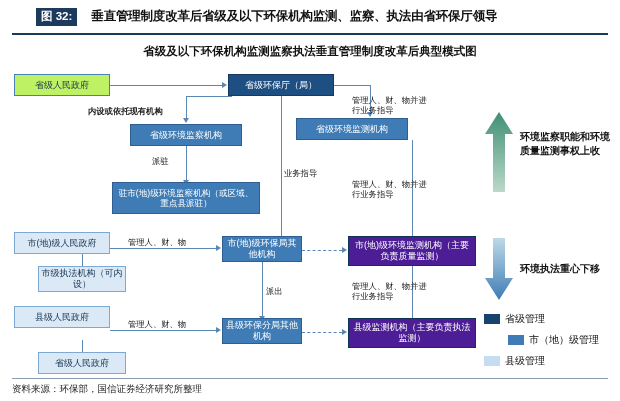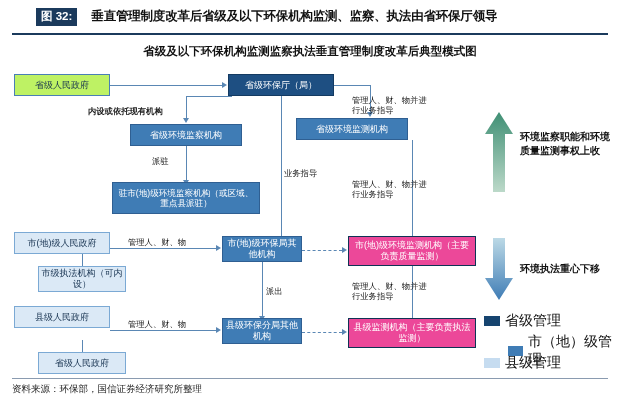--- a/index.html
+++ b/index.html
@@ -49,40 +49,40 @@
     position:absolute;box-sizing:border-box;
     display:flex;align-items:center;justify-content:center;text-align:center;
     font-size:9px;line-height:1.22;
     border:1px solid #2f5f92;
     padding:1px 2px;
   }
   .b-white{background:#bef264;color:#15314f;border-color:#4a7fb5;}
   .b-pale{background:#dbe9f6;color:#15314f;border-color:#7ba9d4;}
   .b-mid{background:#3f7cb5;color:#ffffff;border-color:#2f5f92;}
   .b-dark{background:#1e4f82;color:#ffffff;border-color:#143a61;}
-  .b-navy{background:#ec4899;color:#ffffff;border-color:#0f3355;}
+  .b-navy{background:#4c1d95;color:#ffffff;border-color:#0f3355;}
 
   
   .ln{position:absolute;background:#5a87b4;}
   .ln-h{height:1px;}
   .ln-v{width:1px;}
   .ln-dash-h{position:absolute;height:0;border-top:1px dashed #5a87b4;}
 
   .arw{position:absolute;width:0;height:0;}
   .arw-r{border-top:3.5px solid transparent;border-bottom:3.5px solid transparent;border-left:5px solid #5a87b4;}
   .arw-d{border-left:3.5px solid transparent;border-right:3.5px solid transparent;border-top:5px solid #5a87b4;}
 
   .lbl{position:absolute;font-size:8.3px;color:#222;line-height:1.25;white-space:nowrap;}
 
   
   .side-text{position:absolute;font-size:10px;font-weight:bold;color:#111;line-height:1.35;text-align:left;}
   .bigarrow{position:absolute;}
 
   
-  .lg-row{position:absolute;display:flex;align-items:center;gap:5px;font-size:14px;color:#111;}
+  .lg-row{position:absolute;display:flex;align-items:center;gap:5px;font-size:10px;color:#111;}
   .lg-sw{width:16px;height:10px;display:inline-block;}
 </style>
 </head>
 <body>
 
 <div id="root">
 
   <div class="hdr">
     <div class="hdr-badge">图 32:</div>
     <div class="hdr-title">垂直管理制度改革后省级及以下环保机构监测、监察、执法由省环保厅领导</div>

